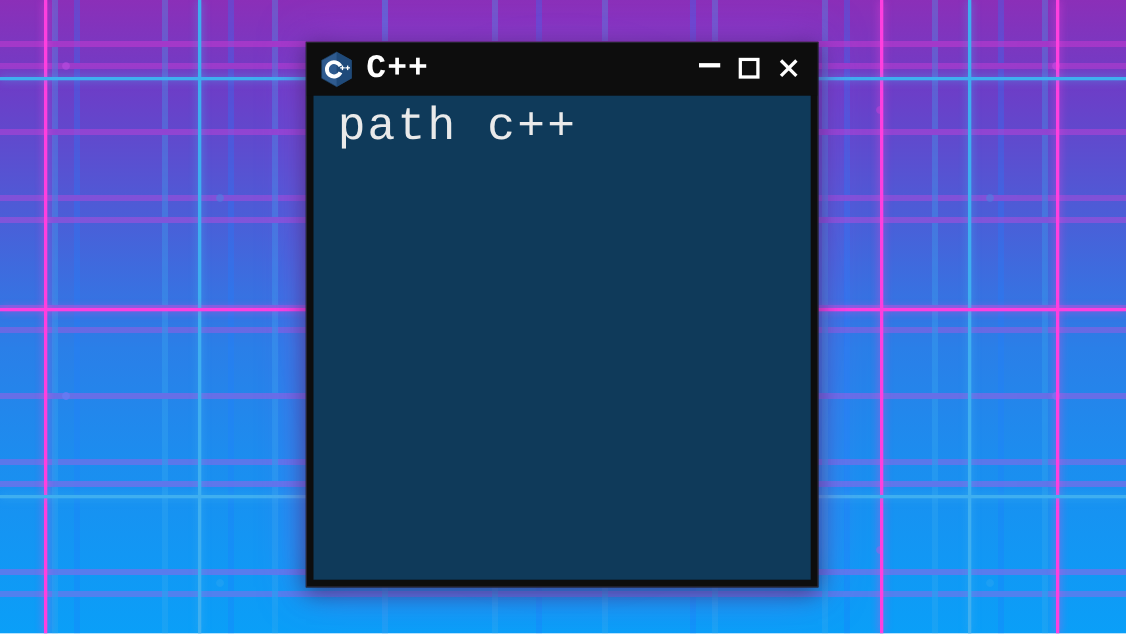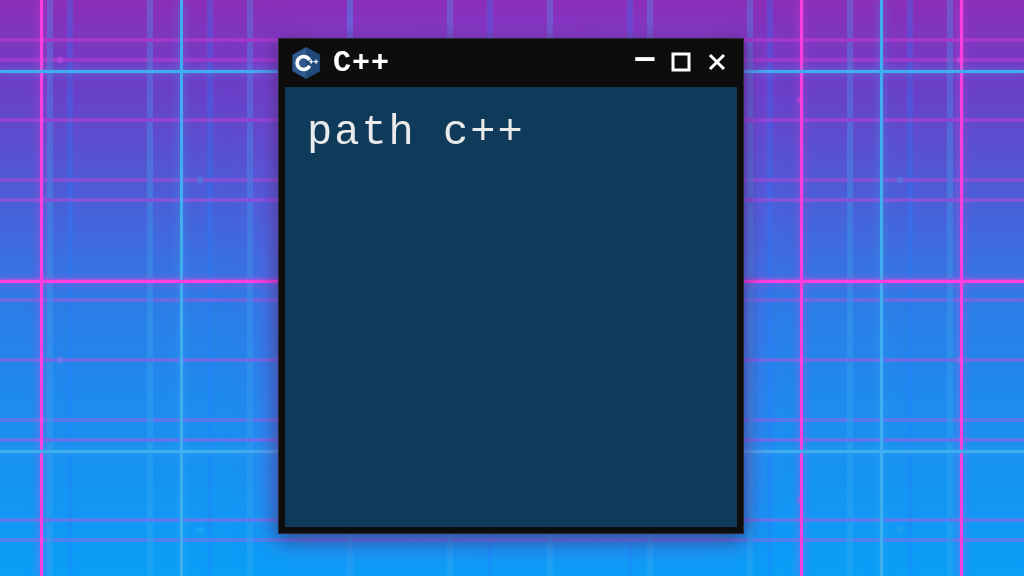--- a/index.html
+++ b/index.html
@@ -137,21 +137,21 @@
     
     .ctrl.minimize { font-size: 32px; position: relative; top: -6px; }
     
     .client-area {
       position: absolute;
       left: 6px;
       right: 6px;
       top: 48px;
       bottom: 6px;
       background: #0f3a5a;
-      padding: 22px 22px;
+      padding: 4px 22px;
     }
     
     .terminal-text {
       color: #eaeaea;
       font-size: 42px;
       font-family: 'Consolas', 'Courier New', monospace;
       letter-spacing: 2px;
       font-weight: 400;
     }
   </style>

